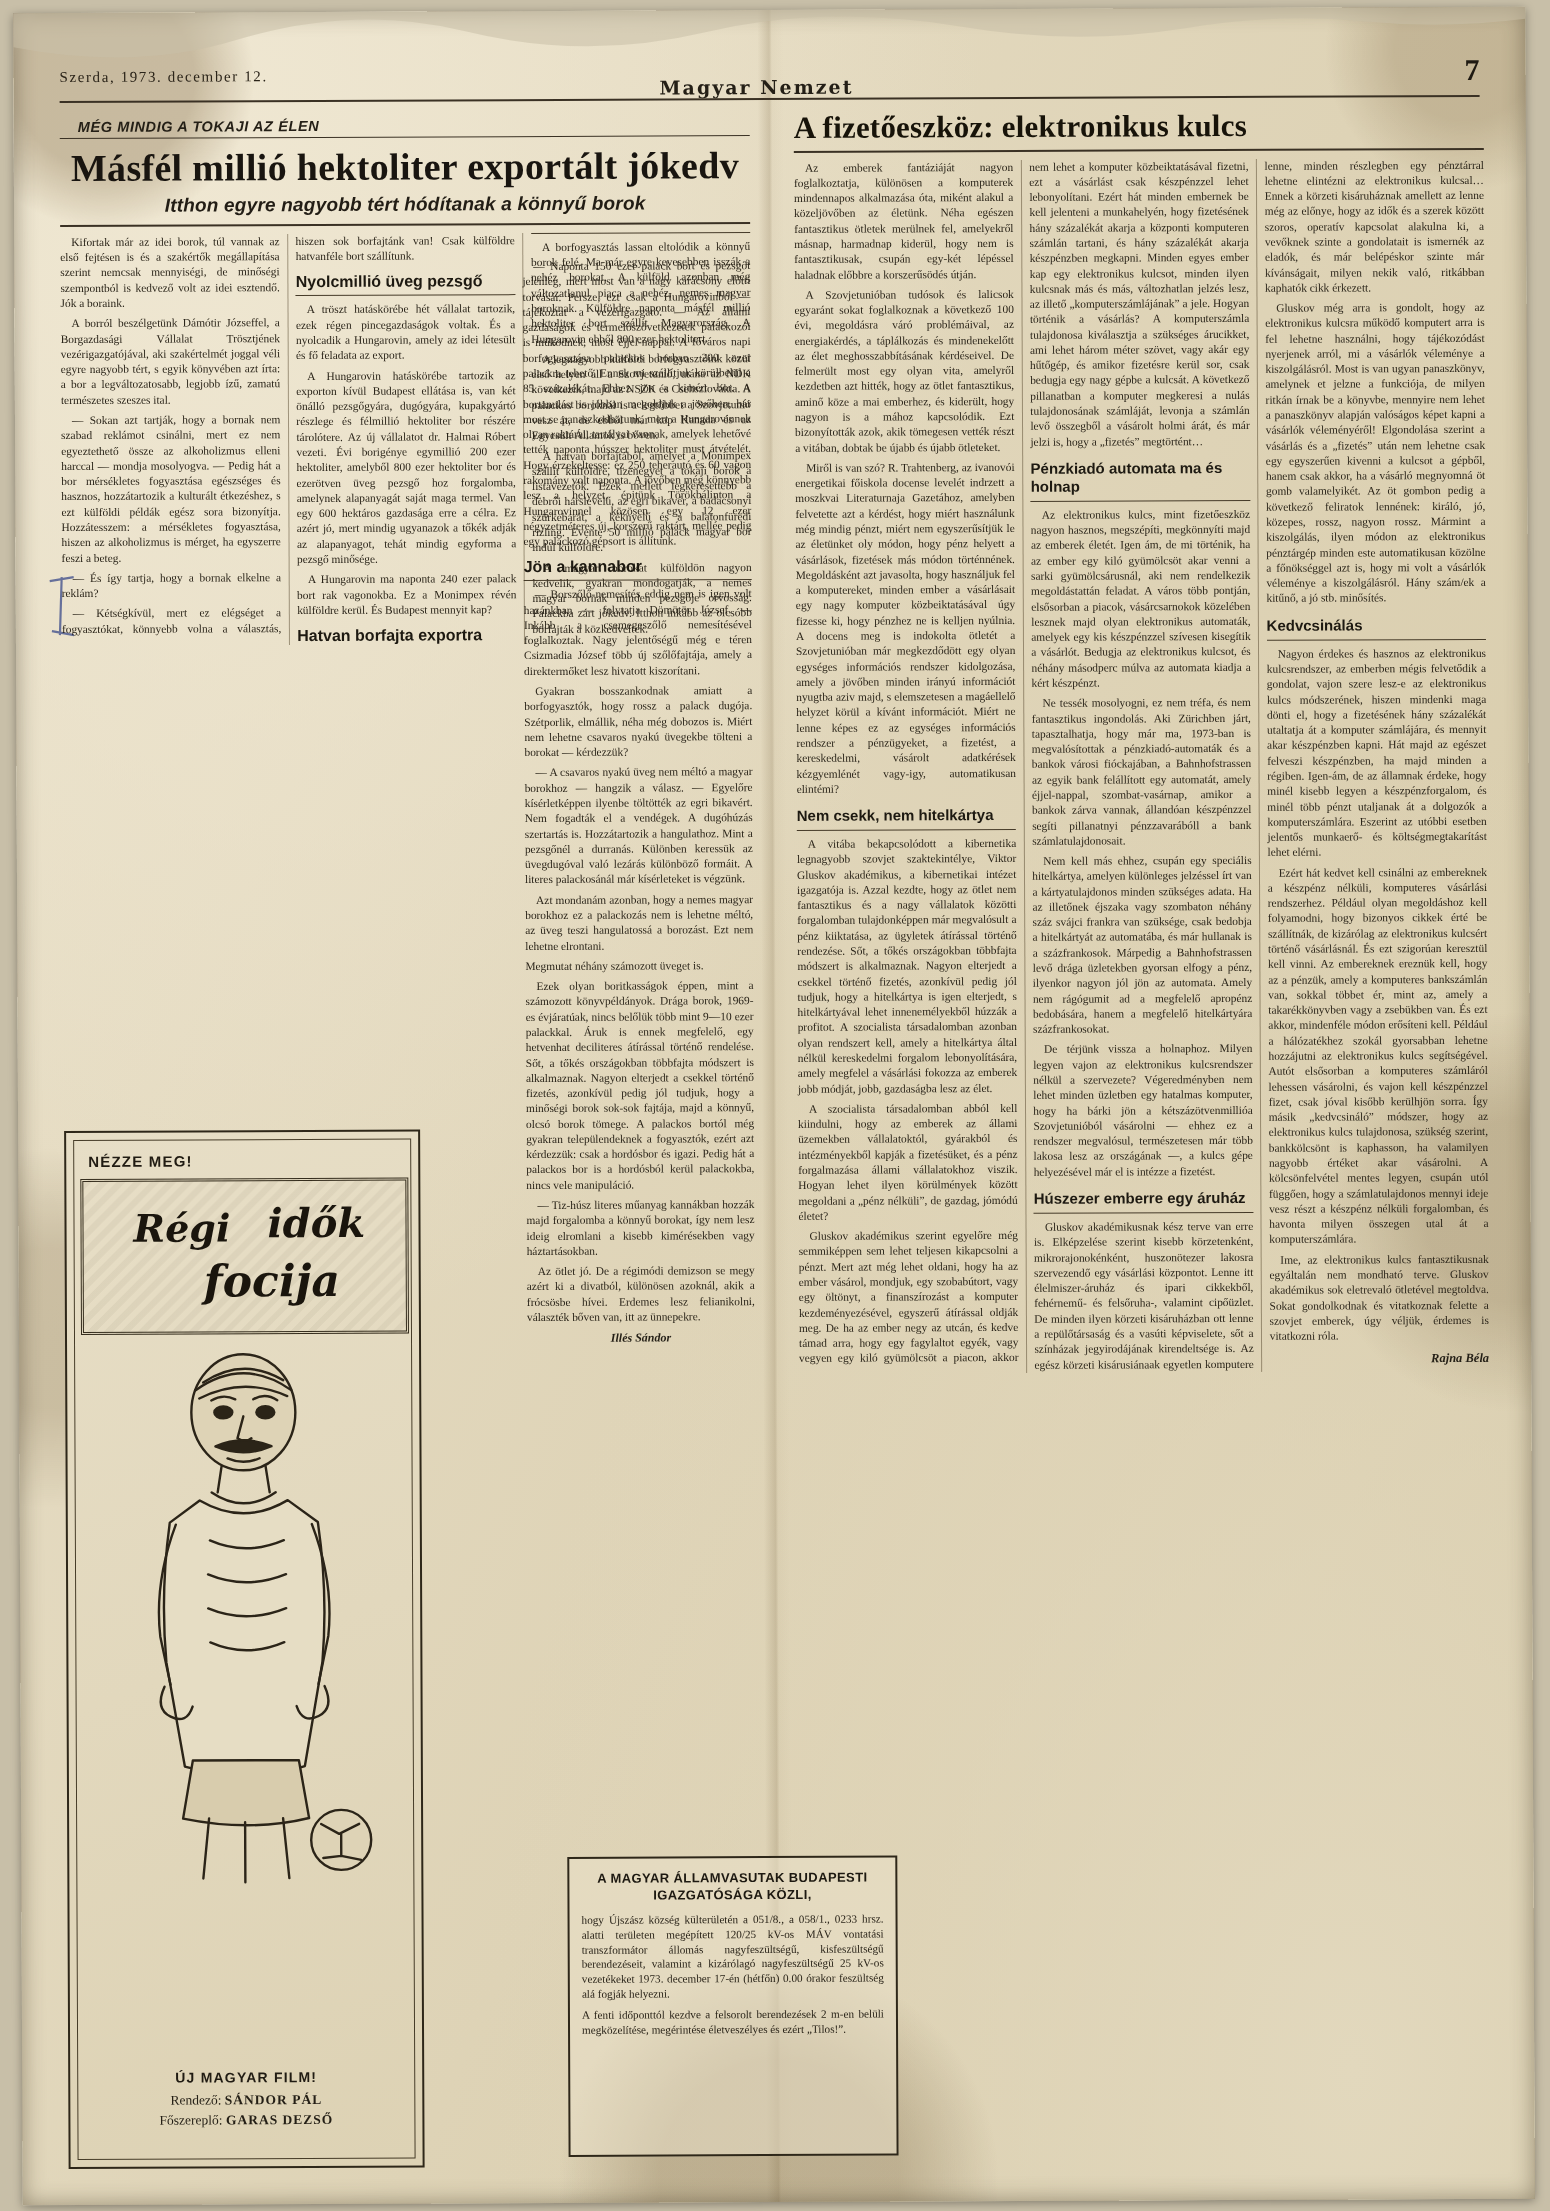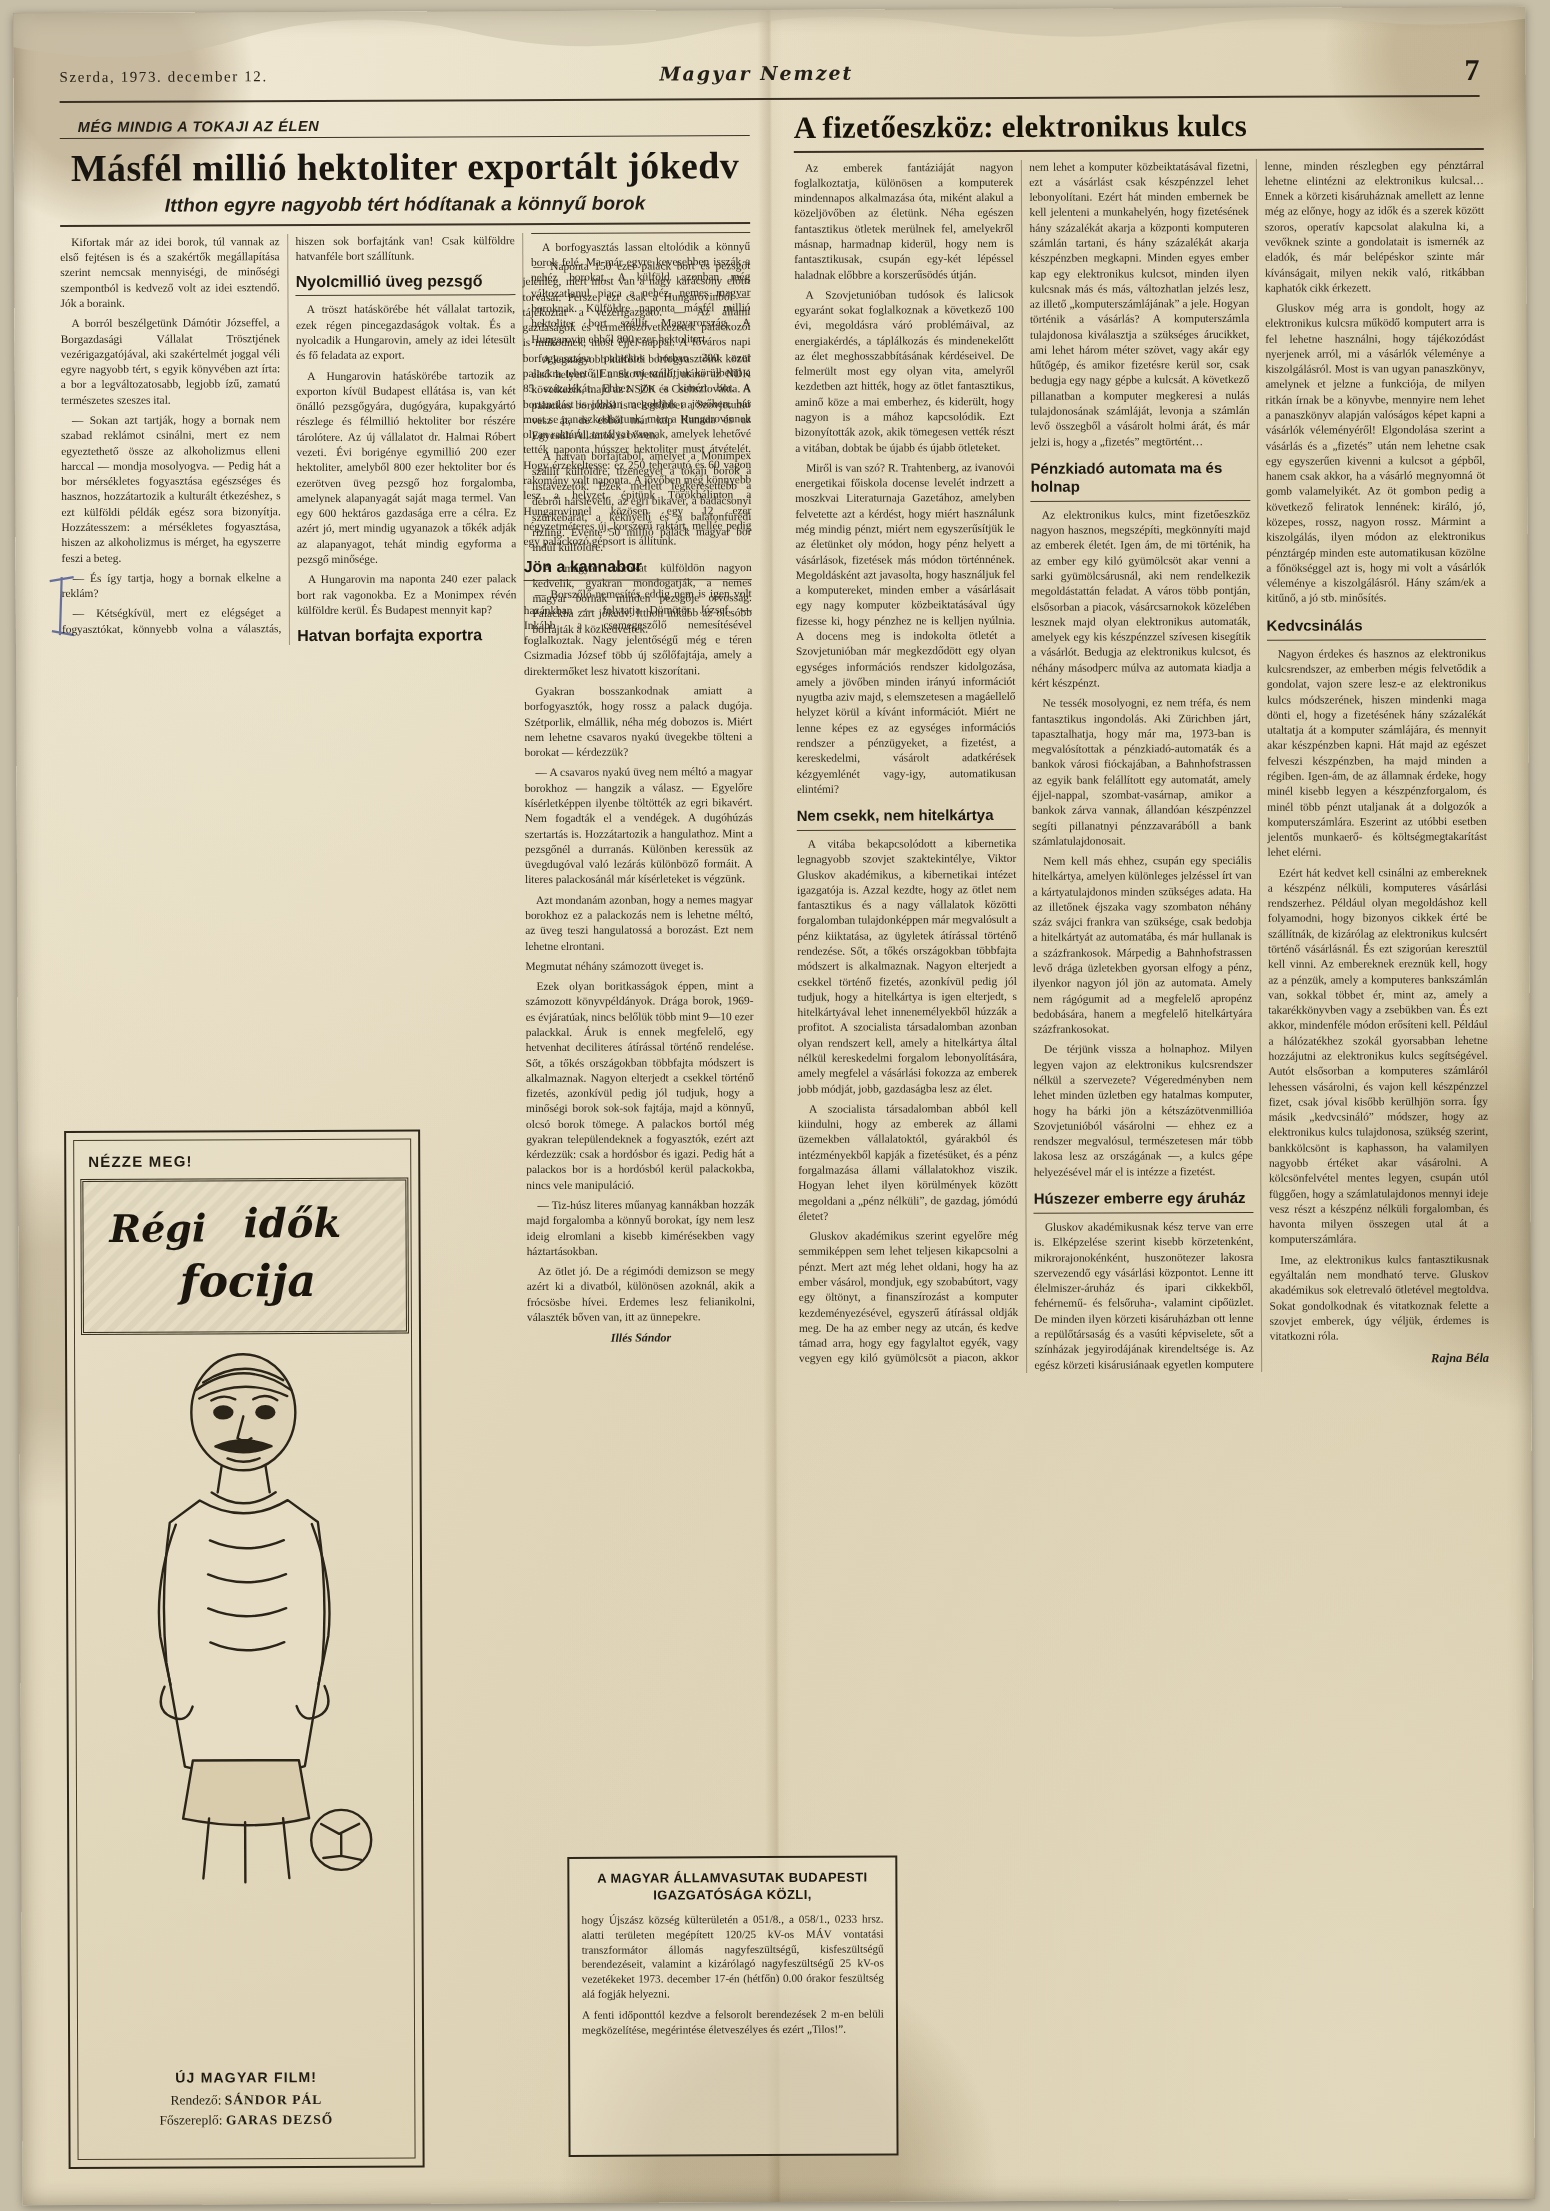--- a/index.html
+++ b/index.html
@@ -44,23 +44,23 @@
   
   #masthead{
     position:absolute;left:46px;top:52px;width:1420px;height:34px;
   }
   #date{
     position:absolute;left:0;top:4px;
     font-family:"Liberation Serif", serif;
     font-size:15px;letter-spacing:1.6px;color:#2b2419;
   }
   #paper-name{
-    position:absolute;left:600px;top:0px;
+    position:absolute;left:600px;top:14px;
     font-size:19px;letter-spacing:2px;color:#241f16;
-    font-style:italic;font-weight:700;
+    font-weight:700;
     font-family:"DejaVu Serif", serif;
   }
   #pagenum{
     position:absolute;right:0;top:-6px;
     font-size:30px;font-weight:700;color:#1f1a12;
   }
   #rule-top{
     position:absolute;left:46px;top:88px;width:1420px;height:2px;
     background:#3a3124;
   }
@@ -126,21 +126,21 @@
     font-size:15px;font-weight:700;letter-spacing:1.2px;color:#201b12;
   }
   #ad-title{
     position:absolute;left:14px;top:46px;width:322px;height:150px;
     border:3px double #352d1d;
     background:repeating-linear-gradient(135deg,rgba(60,48,28,.05) 0 6px,rgba(60,48,28,0) 6px 12px);
   }
   #ad-t1,#ad-t2,#ad-t3{
     position:absolute;
     font-family:"DejaVu Serif", serif;
-    font-weight:700;font-style:italic;color:#1a150d;
+    font-weight:700;font-style:italic;color:#1a150d;margin-left:24px;
   }
   #ad-t1{left:26px;top:24px;font-size:38px;}
   #ad-t2{left:160px;top:18px;font-size:40px;}
   #ad-t3{left:96px;top:74px;font-size:44px;}
   #ad-figure{position:absolute;left:36px;top:210px;width:282px;height:560px;}
   #ad-film{
     position:absolute;left:0;right:0;bottom:34px;text-align:center;
     font-family:"Liberation Sans", sans-serif;
   }
   #ad-film .l1{font-size:14px;font-weight:700;letter-spacing:1.2px;color:#201b12;margin-bottom:7px;}

